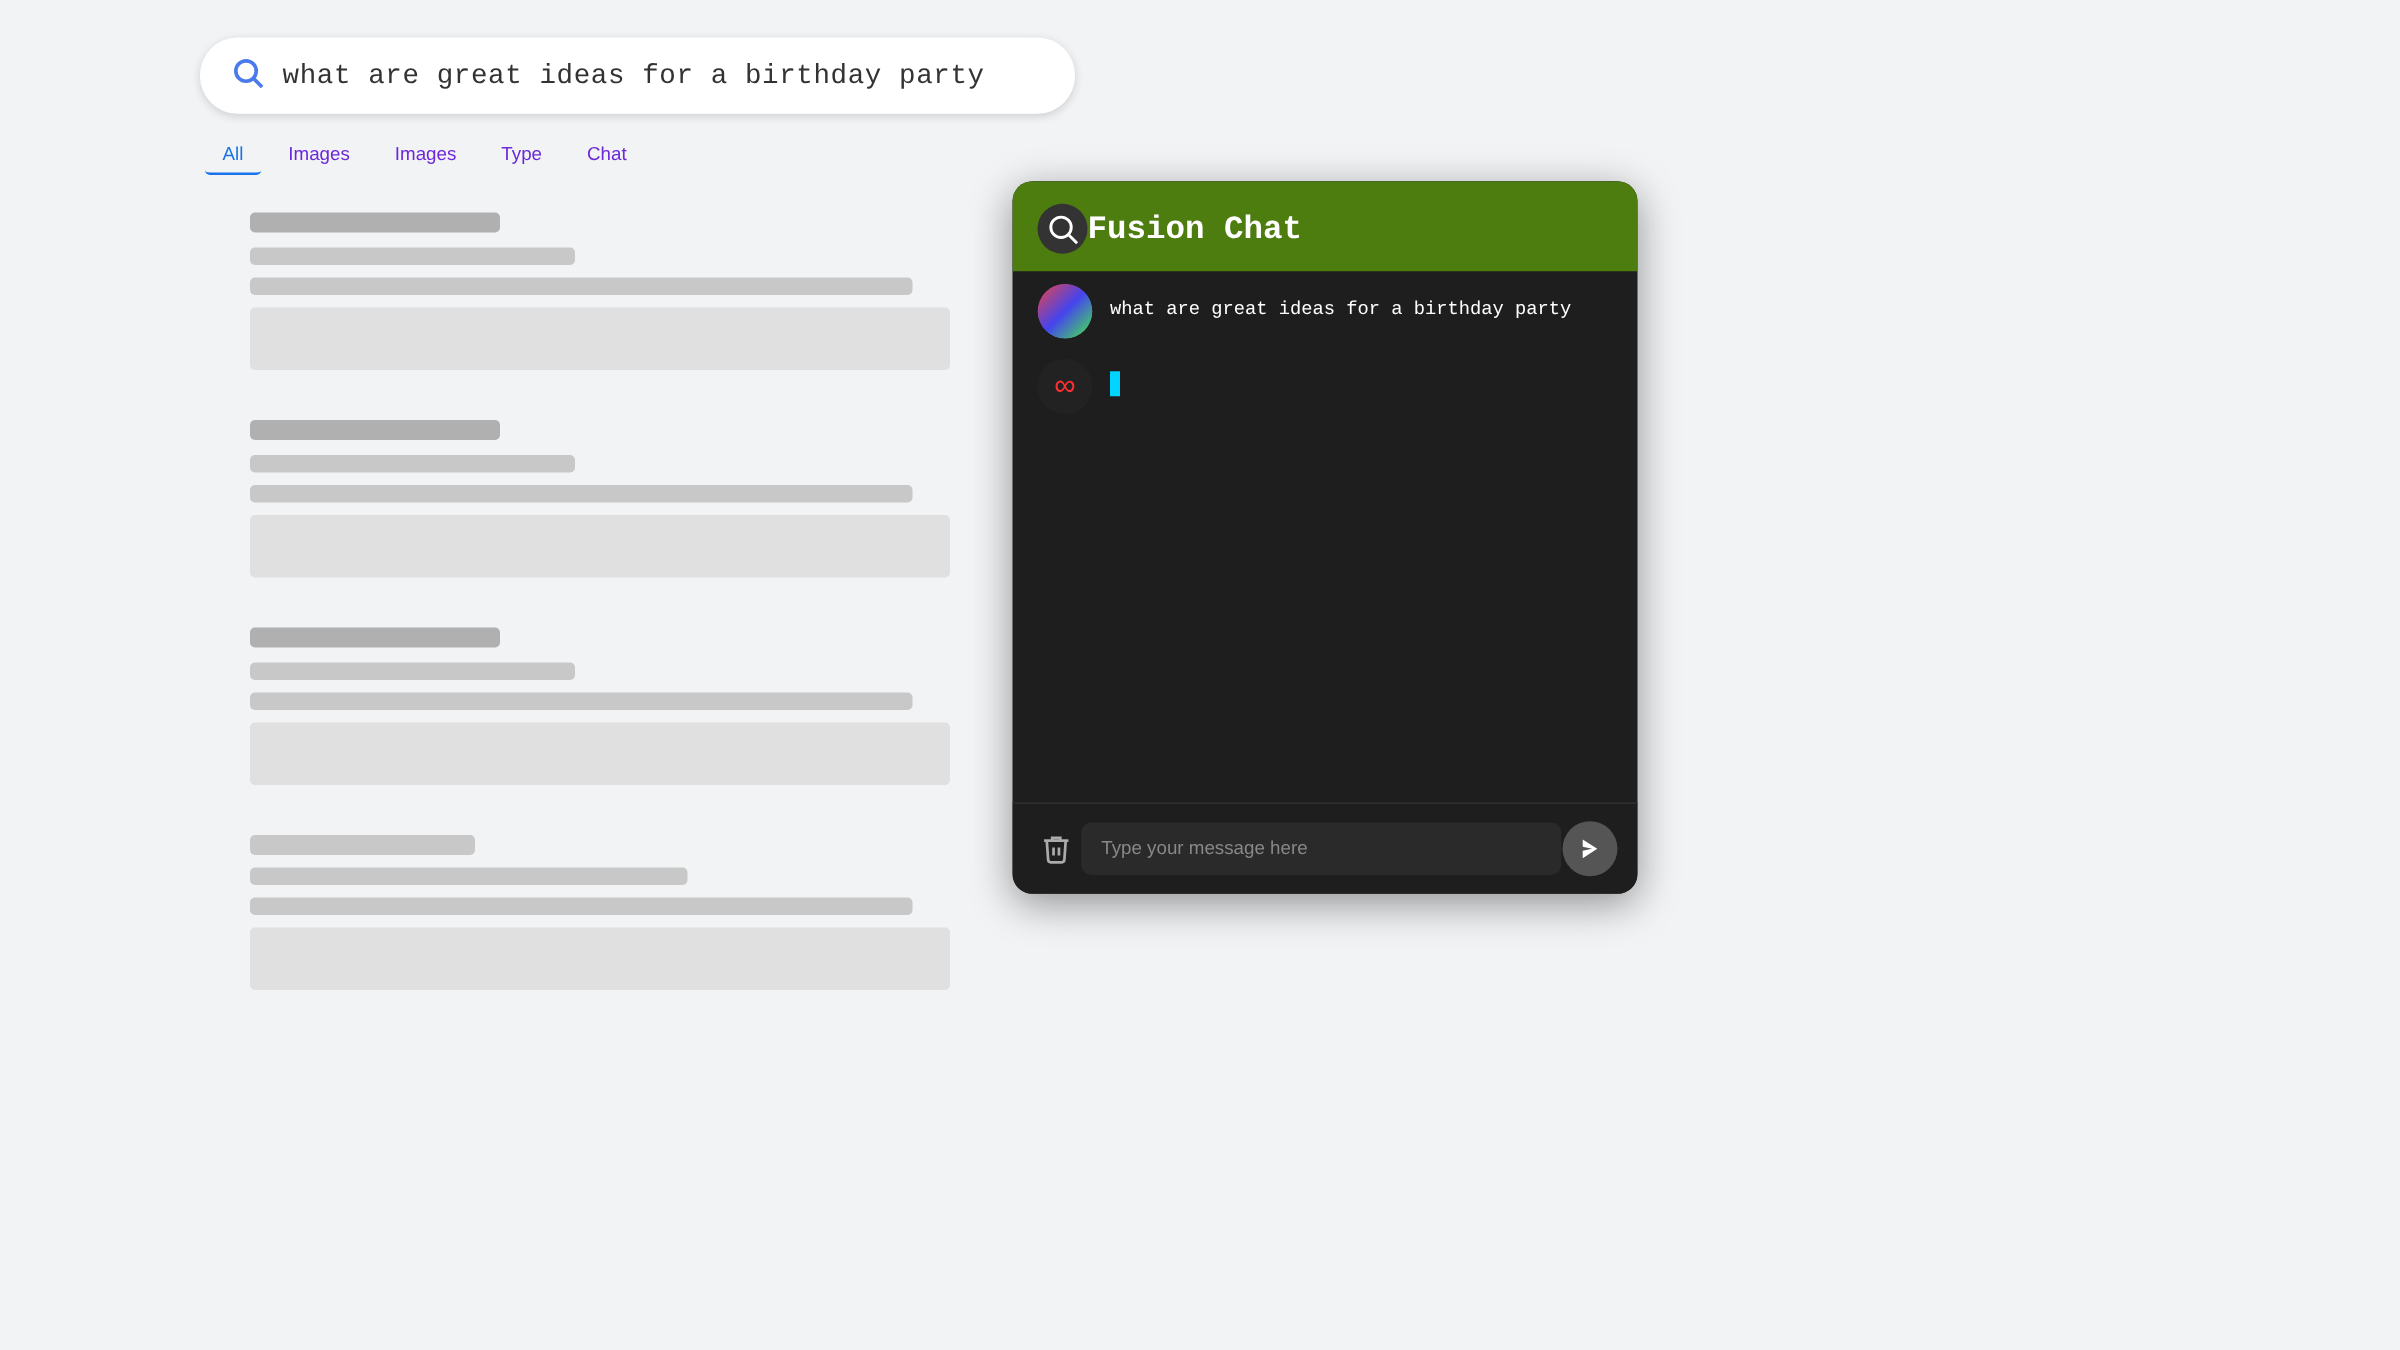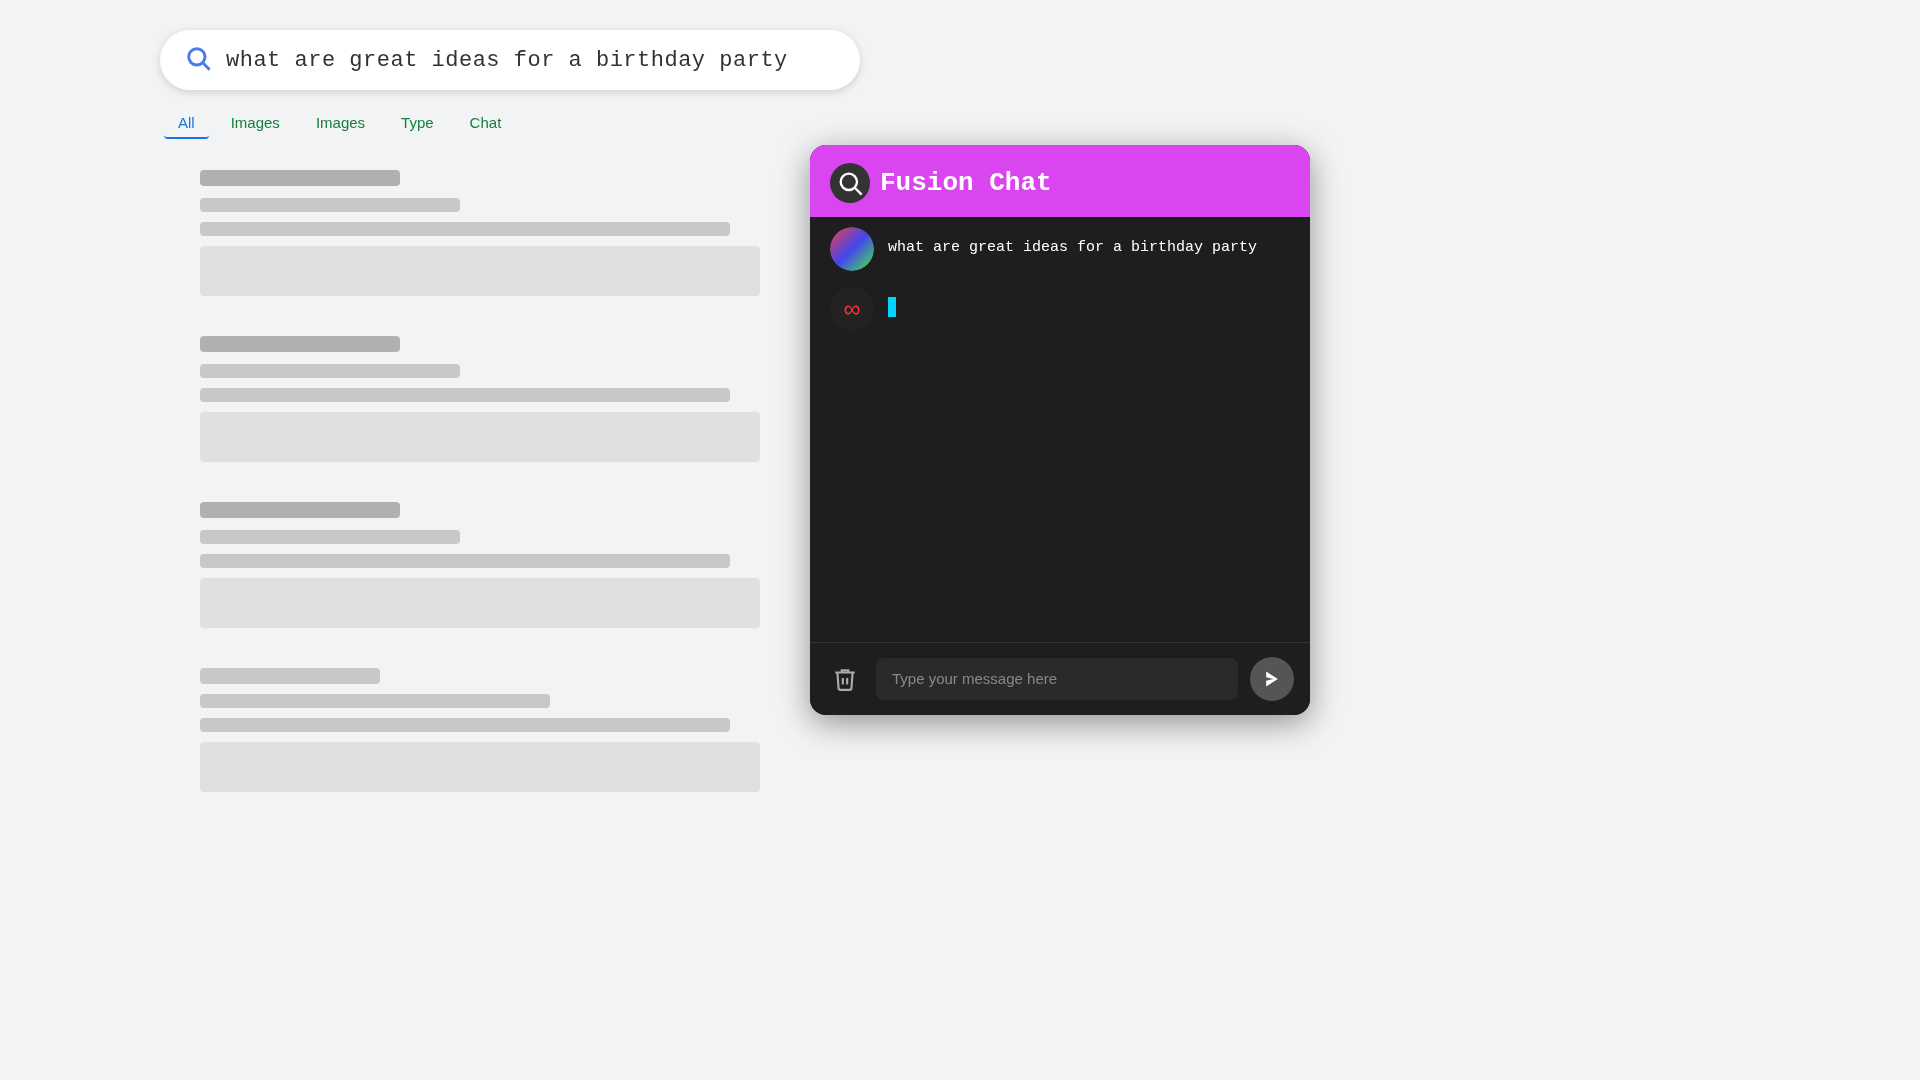--- a/index.html
+++ b/index.html
@@ -52,21 +52,21 @@
     .nav-tabs {
       display: flex;
       gap: 8px;
       margin-top: 18px;
       padding-left: 4px;
     }
 
     .nav-tab {
       padding: 6px 14px;
       font-size: 15px;
-      color: #15803d;
+      color: #6d28d9;
       cursor: pointer;
       border-radius: 4px;
     }
 
     .nav-tab.active {
       color: #1a73e8;
       border-bottom: 2px solid #1a73e8;
     }
 
     
@@ -122,23 +122,23 @@
       border-radius: 16px;
       display: flex;
       flex-direction: column;
       overflow: hidden;
       box-shadow: 0 8px 32px rgba(0,0,0,0.4);
     }
 
     .chat-header {
       display: flex;
       align-items: center;
-      gap: 10px;
+      gap: 0;
       padding: 18px 20px 14px 20px;
-      background: #d946ef;
+      background: #4d7c0f;
     }
 
     .chat-header-icon {
       width: 40px;
       height: 40px;
       border-radius: 50%;
       background: #333;
       display: flex;
       align-items: center;
       justify-content: center;
@@ -218,21 +218,21 @@
 
     @keyframes blink {
       0%, 100% { opacity: 1; }
       50% { opacity: 0; }
     }
 
     
     .chat-footer {
       display: flex;
       align-items: center;
-      gap: 12px;
+      gap: 1px;
       padding: 14px 16px;
       background: #1e1e1e;
       border-top: 1px solid #333;
     }
 
     .trash-btn {
       width: 38px;
       height: 38px;
       display: flex;
       align-items: center;

